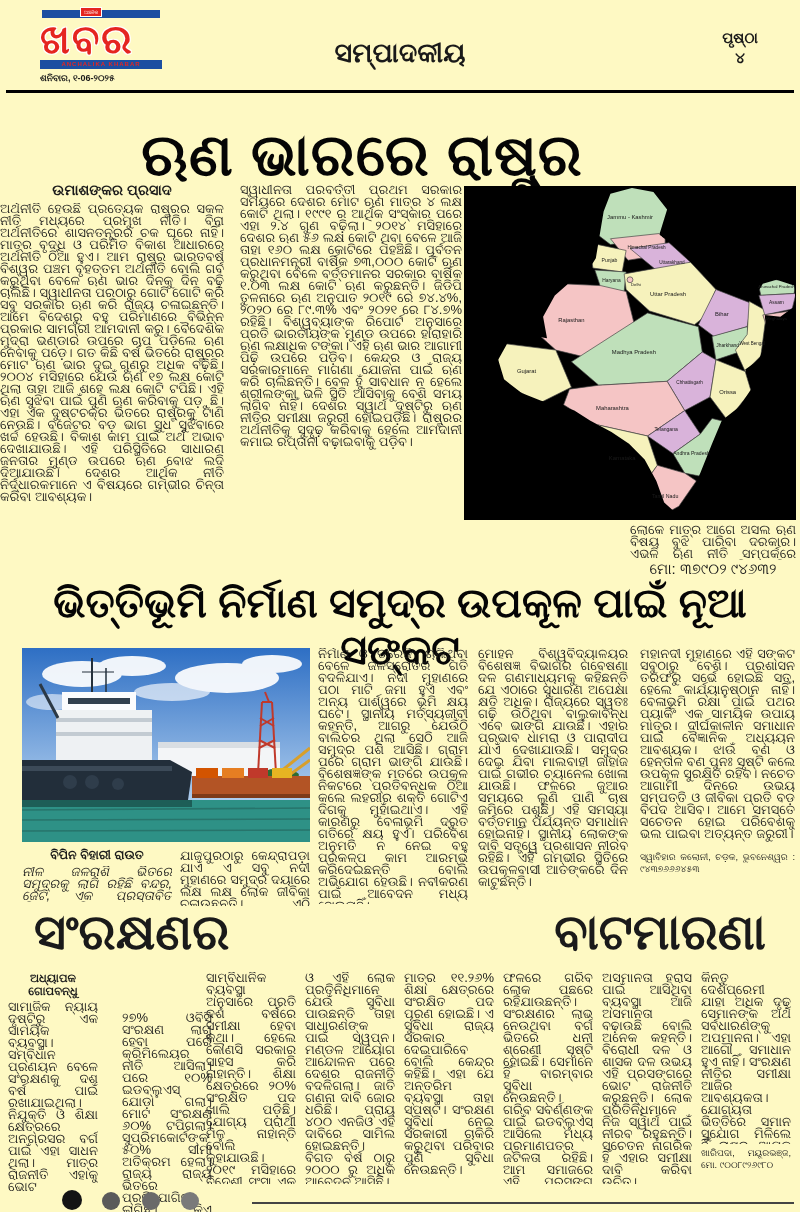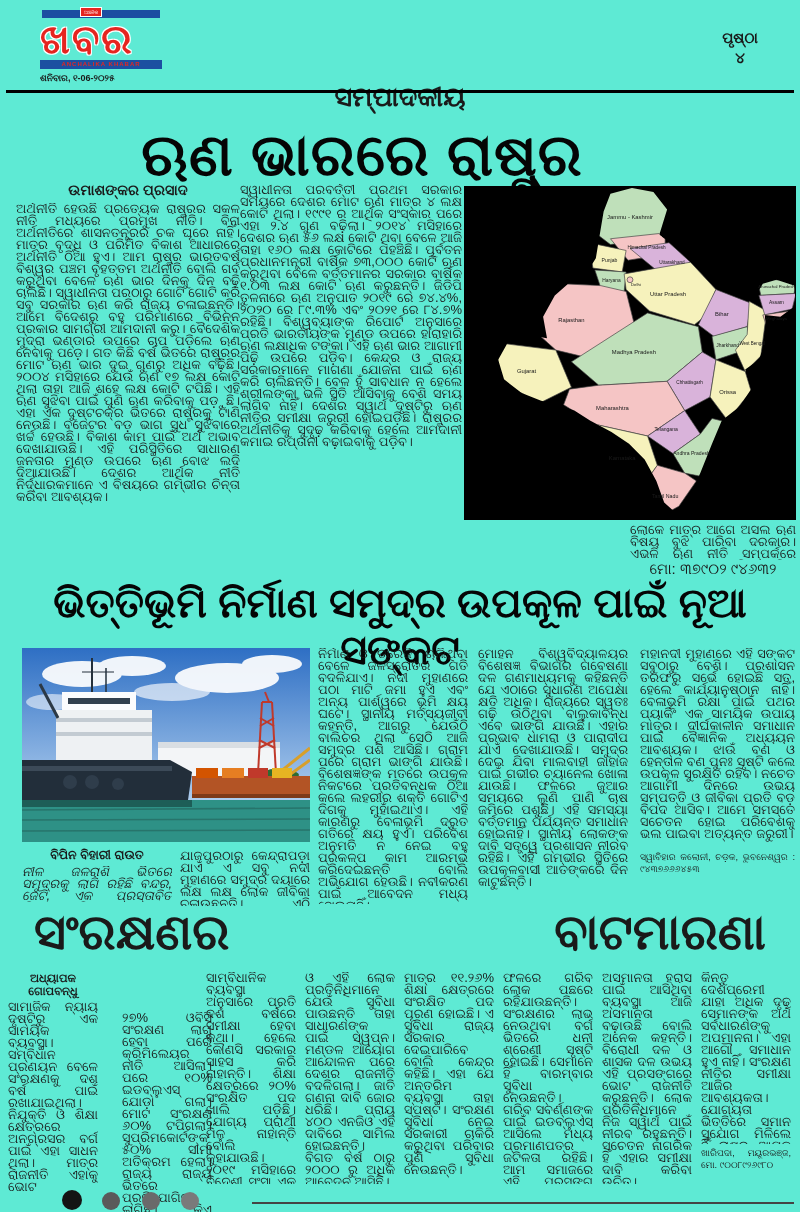--- a/index.html
+++ b/index.html
@@ -1,16 +1,16 @@
 <!DOCTYPE html>
 <html><head>
 <meta charset="utf-8">
 <style>
   html,body{margin:0;padding:0;background:#fff;}
-  #page{position:relative;width:800px;height:1212px;background:#5eead4;overflow:hidden;
+  #page{position:relative;width:800px;height:1212px;background:#fef9c3;overflow:hidden;
         font-family:"Liberation Sans","DejaVu Sans",sans-serif;color:#1a1a1a;}
   .abs{position:absolute;}
   
   #mast-rule{position:absolute;left:6px;top:90px;width:788px;height:3px;background:#000;}
   .bluebar{background:#1c4fa1;}
   #brand-word{font-weight:900;font-size:40px;line-height:42px;color:#e52520;letter-spacing:2px;
               text-shadow:-1px -1px 0 #fff,1px -1px 0 #fff,-1px 1px 0 #fff,1px 1px 0 #fff;}
   #brand-tag{font-size:6px;font-weight:700;color:#e52520;background:#1c4fa1;letter-spacing:1px;
              text-align:center;line-height:9px;}
   #brand-top-box{position:absolute;left:38px;top:-3px;background:#e52520;color:#fff;font-size:5px;
@@ -44,32 +44,32 @@
 
   <div class="abs" style="left:40px;top:10px;width:122px;">
     <div class="bluebar" style="position:relative;height:8px;margin:0 2px;">
       <div id="brand-top-box">ଅଞ୍ଚଳିକ</div>
     </div>
     <div id="brand-word">ଖବର</div>
     <div id="brand-tag">ANCHALIKA KHABAR</div>
     <div id="date-line">ଶନିବାର, ୧-06-୨୦୨୫</div>
   </div>
 
-  <div class="abs" style="left:250px;top:38px;width:300px;margin-top:44px;" id="section-title">ସମ୍ପାଦକୀୟ</div>
+  <div class="abs" style="left:250px;top:38px;width:300px;" id="section-title">ସମ୍ପାଦକୀୟ</div>
 
   <div class="abs" style="left:710px;top:28px;width:60px;">
     <div id="page-label">ପୃଷ୍ଠା</div>
     <div id="page-label">୪</div>
   </div>
 
   <div id="mast-rule"></div>
 
   <div class="abs headline" id="headline1" style="left:8px;top:98px;width:708px;margin-top:23px;">ଋଣ ଭାରରେ ରାଷ୍ଟ୍ର</div>
 
-  <div class="abs" style="left:16px;top:182px;width:224px;height:386px;">
+  <div class="abs" style="left:0;top:182px;width:224px;height:386px;">
     <div class="author-head">ଉମାଶଙ୍କର ପ୍ରସାଦ</div>
     <div class="body-col" style="height:364px;">ଅର୍ଥନୀତି ହେଉଛି ପ୍ରତ୍ୟେକ ରାଷ୍ଟ୍ରର ସକଳ ନୀତି ମଧ୍ୟରେ ପ୍ରମୁଖ ନୀତି। ବିନା ଅର୍ଥନୀତିରେ ଶାସନତନ୍ତ୍ରର ଚକ ଘୂରେ ନାହିଁ। ମାତ୍ର ବୃଦ୍ଧି ଓ ପରିମିତ ବିକାଶ ଆଧାରରେ ଅର୍ଥନୀତି ଠିଆ ହୁଏ। ଆମ ରାଷ୍ଟ୍ର ଭାରତବର୍ଷ ବିଶ୍ୱର ପଞ୍ଚମ ବୃହତ୍ତମ ଅର୍ଥନୀତି ବୋଲି ଗର୍ବ କରୁଥିବା ବେଳେ ଋଣ ଭାର ଦିନକୁ ଦିନ ବଢ଼ି ଚାଲିଛି। ସ୍ୱାଧୀନତା ପରଠାରୁ ଗୋଟି ଗୋଟି କରି ସବୁ ସରକାର ଋଣ କରି ରାଜ୍ୟ ଚଳାଇଛନ୍ତି। ଆମେ ବିଦେଶରୁ ବହୁ ପରିମାଣରେ ବିଭିନ୍ନ ପ୍ରକାର ସାମଗ୍ରୀ ଆମଦାନୀ କରୁ। ବୈଦେଶିକ ମୁଦ୍ରା ଭଣ୍ଡାର ଉପରେ ଚାପ ପଡ଼ିଲେ ଋଣ ନେବାକୁ ପଡ଼େ। ଗତ କିଛି ବର୍ଷ ଭିତରେ ରାଷ୍ଟ୍ରର ମୋଟ ଋଣ ଭାର ଦୁଇ ଗୁଣରୁ ଅଧିକ ବଢ଼ିଛି। ୨୦୦୪ ମସିହାରେ ଯେଉଁ ଋଣ ୧୭ ଲକ୍ଷ କୋଟି ଥିଲା ତାହା ଆଜି ଶହେ ଲକ୍ଷ କୋଟି ଟପିଛି। ଏହି ଋଣ ସୁଝିବା ପାଇଁ ପୁଣି ଋଣ କରିବାକୁ ପଡ଼ୁଛି। ଏହା ଏକ ଦୁଷ୍ଟଚକ୍ର ଭିତରେ ରାଷ୍ଟ୍ରକୁ ଟାଣି ନେଉଛି। ବଜେଟର ବଡ଼ ଭାଗ ସୁଧ ସୁଝିବାରେ ଖର୍ଚ୍ଚ ହେଉଛି। ବିକାଶ କାମ ପାଇଁ ଅର୍ଥ ଅଭାବ ଦେଖାଯାଉଛି। ଏହି ପରିସ୍ଥିତିରେ ସାଧାରଣ ଜନତାର ମୁଣ୍ଡ ଉପରେ ଋଣ ବୋଝ ଲଦି ଦିଆଯାଉଛି। ଦେଶର ଆର୍ଥିକ ନୀତି ନିର୍ଦ୍ଧାରକମାନେ ଏ ବିଷୟରେ ଗମ୍ଭୀର ଚିନ୍ତା କରିବା ଆବଶ୍ୟକ।</div>
   </div>
   <div class="abs body-col" style="left:240px;top:184px;width:222px;height:384px;">ସ୍ୱାଧୀନତା ପରବର୍ତ୍ତୀ ପ୍ରଥମ ସରକାର ସମୟରେ ଦେଶର ମୋଟ ଋଣ ମାତ୍ର ୪ ଲକ୍ଷ କୋଟି ଥିଲା। ୧୯୯୧ ର ଆର୍ଥିକ ସଂସ୍କାର ପରେ ଏହା ୨.୪ ଗୁଣ ବଢ଼ିଲା। ୨୦୧୪ ମସିହାରେ ଦେଶର ଋଣ ୫୬ ଲକ୍ଷ କୋଟି ଥିବା ବେଳେ ଆଜି ତାହା ୧୬୦ ଲକ୍ଷ କୋଟିରେ ପହଞ୍ଚିଛି। ପୂର୍ବତନ ପ୍ରଧାନମନ୍ତ୍ରୀ ବାର୍ଷିକ ୭୩,୦୦୦ କୋଟି ଋଣ କରୁଥିବା ବେଳେ ବର୍ତ୍ତମାନର ସରକାର ବାର୍ଷିକ ୧.୦୩ ଲକ୍ଷ କୋଟି ଋଣ କରୁଛନ୍ତି। ଜିଡିପି ତୁଳନାରେ ଋଣ ଅନୁପାତ ୨୦୧୯ ରେ ୭୪.୪%, ୨୦୨୦ ରେ ୮୯.୩% ଏବଂ ୨୦୨୧ ରେ ୮୪.୭% ରହିଛି। ବିଶ୍ୱବ୍ୟାଙ୍କ ରିପୋର୍ଟ ଅନୁସାରେ ପ୍ରତି ଭାରତୀୟଙ୍କ ମୁଣ୍ଡ ଉପରେ ହାରାହାରି ଋଣ ଲକ୍ଷାଧିକ ଟଙ୍କା। ଏହି ଋଣ ଭାର ଆଗାମୀ ପିଢ଼ି ଉପରେ ପଡ଼ିବ। କେନ୍ଦ୍ର ଓ ରାଜ୍ୟ ସରକାରମାନେ ମାଗଣା ଯୋଜନା ପାଇଁ ଋଣ କରି ଚାଲିଛନ୍ତି। ବେଳ ହୁଁ ସାବଧାନ ନ ହେଲେ ଶ୍ରୀଲଙ୍କା ଭଳି ସ୍ଥିତି ଆସିବାକୁ ବେଶି ସମୟ ଲାଗିବ ନାହିଁ। ଦେଶର ସ୍ୱାର୍ଥ ଦୃଷ୍ଟିରୁ ଋଣ ନୀତିର ସମୀକ୍ଷା ଜରୁରୀ ହୋଇପଡ଼ିଛି। ରାଷ୍ଟ୍ରର ଅର୍ଥନୀତିକୁ ସୁଦୃଢ଼ କରିବାକୁ ହେଲେ ଆମଦାନୀ କମାଇ ରପ୍ତାନୀ ବଢ଼ାଇବାକୁ ପଡ଼ିବ।</div>
 
   <div class="abs" id="map-frame" style="left:464px;top:186px;width:332px;height:334px;">
     <svg width="332" height="334" viewBox="0 0 340 342">
       <rect x="0" y="0" width="340" height="342" fill="#000"></rect>
       <defs>
         <clipPath id="india-clip">

